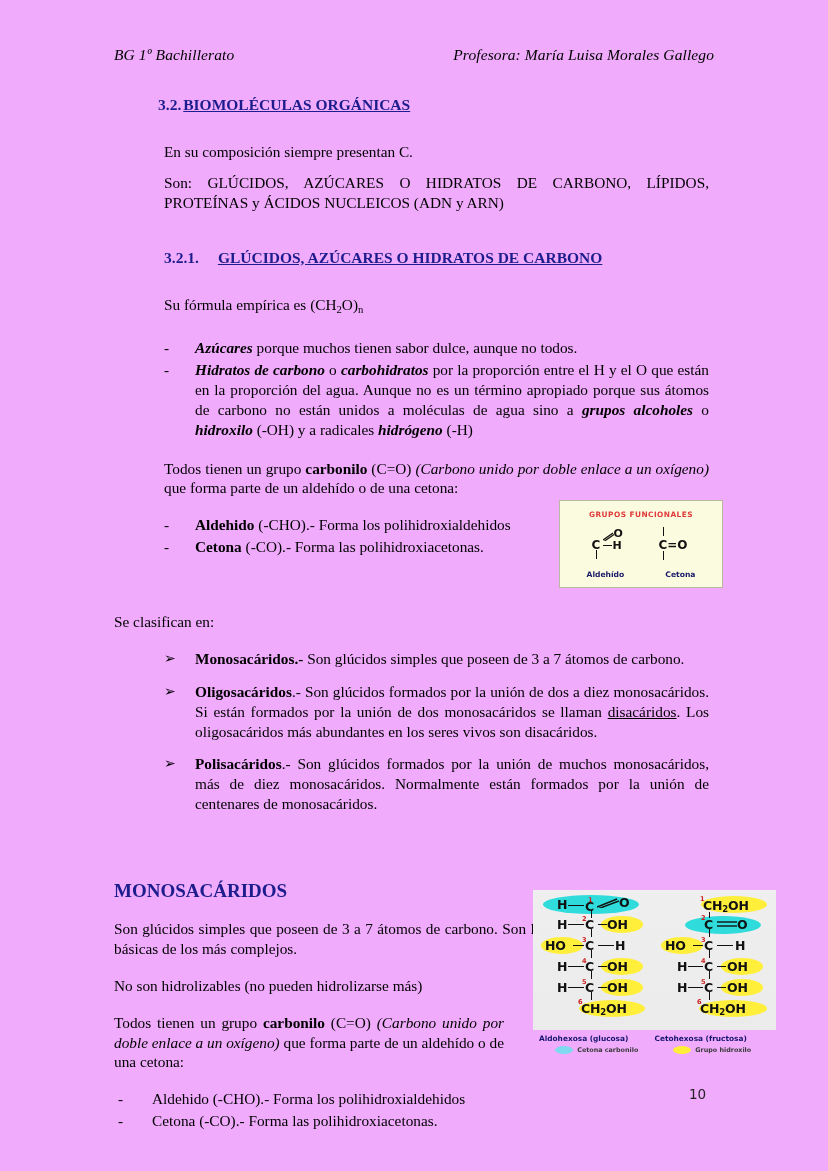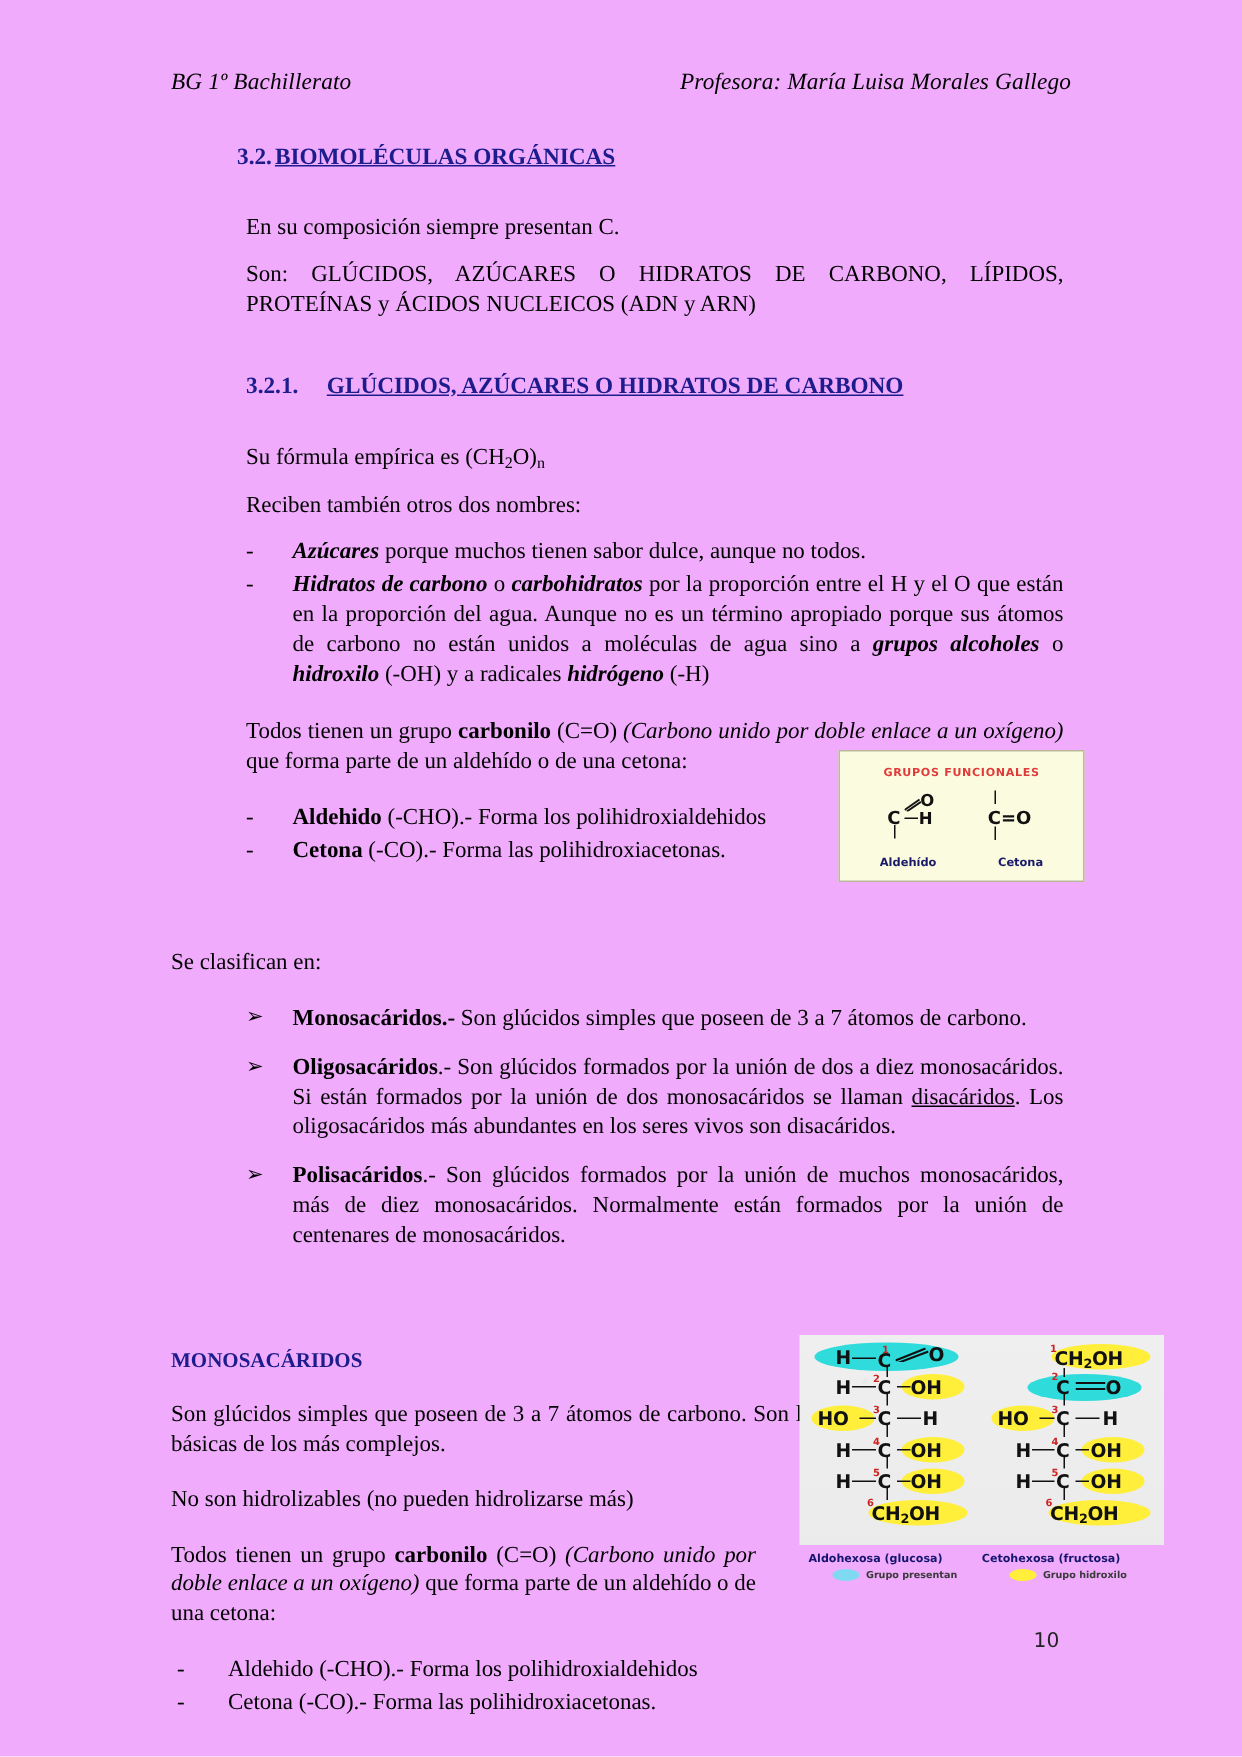--- a/index.html
+++ b/index.html
@@ -57,21 +57,21 @@
   .h2 .num { margin-right: 2px; margin-left: 16px; }
   .h2 .ttl { text-decoration: underline; }
 
   .h3 { padding-left: 50px; margin-top: 36px; font-size: 15.5px; }
   .h3 .num { margin-right: 19px; }
   .h3 .ttl { text-decoration: underline; }
 
   .h-plain {
     color: #1c1c8c;
     font-weight: bold;
-    font-size: 14px;
+    font-size: 19px;
     margin: 0;
   }
 
   
   .p {
     font-size: 15.3px;
     line-height: 1.30;
     margin: 0;
     text-align: justify;
   }
@@ -316,21 +316,20 @@
       <span class="ttl">GLÚCIDOS, AZÚCARES  O HIDRATOS DE CARBONO</span>
     </div>
 
     <div class="gap-m"></div>
 
     <div class="gap-s"></div>
 
     <p class="p indent"><span>Su fórmula empírica es (CH</span><sub>2</sub><span>O)</span><sub>n</sub></p>
 
     <div class="gap-s"></div>
-    <p class="p indent">Reciben también otros dos nombres:</p>
 
     <div class="gap-s"></div>
 
     <ul class="dash-list indented">
       <li>
         <span class="mk">-</span>
         <span class="bi">Azúcares</span><span> porque muchos tienen sabor dulce, aunque no todos.</span>
       </li>
       <li>
         <span class="mk">-</span>
@@ -566,21 +565,21 @@
         </div>
       </div>
 
     </div>
 
     <div class="fm-caption">
       <div class="fm-cap-col">
         <div>Aldohexosa (glucosa)</div>
         <div class="fm-legend">
           <span class="ell" style="background:#7fd9f0"></span>
-          <span>Grupo presentan</span>
+          <span>Cetona carbonilo</span>
         </div>
       </div>
       <div class="fm-cap-col">
         <div>Cetohexosa (fructosa)</div>
         <div class="fm-legend">
           <span class="ell" style="background:#ffef3a"></span>
           <span>Grupo hidroxilo</span>
         </div>
       </div>
     </div>

